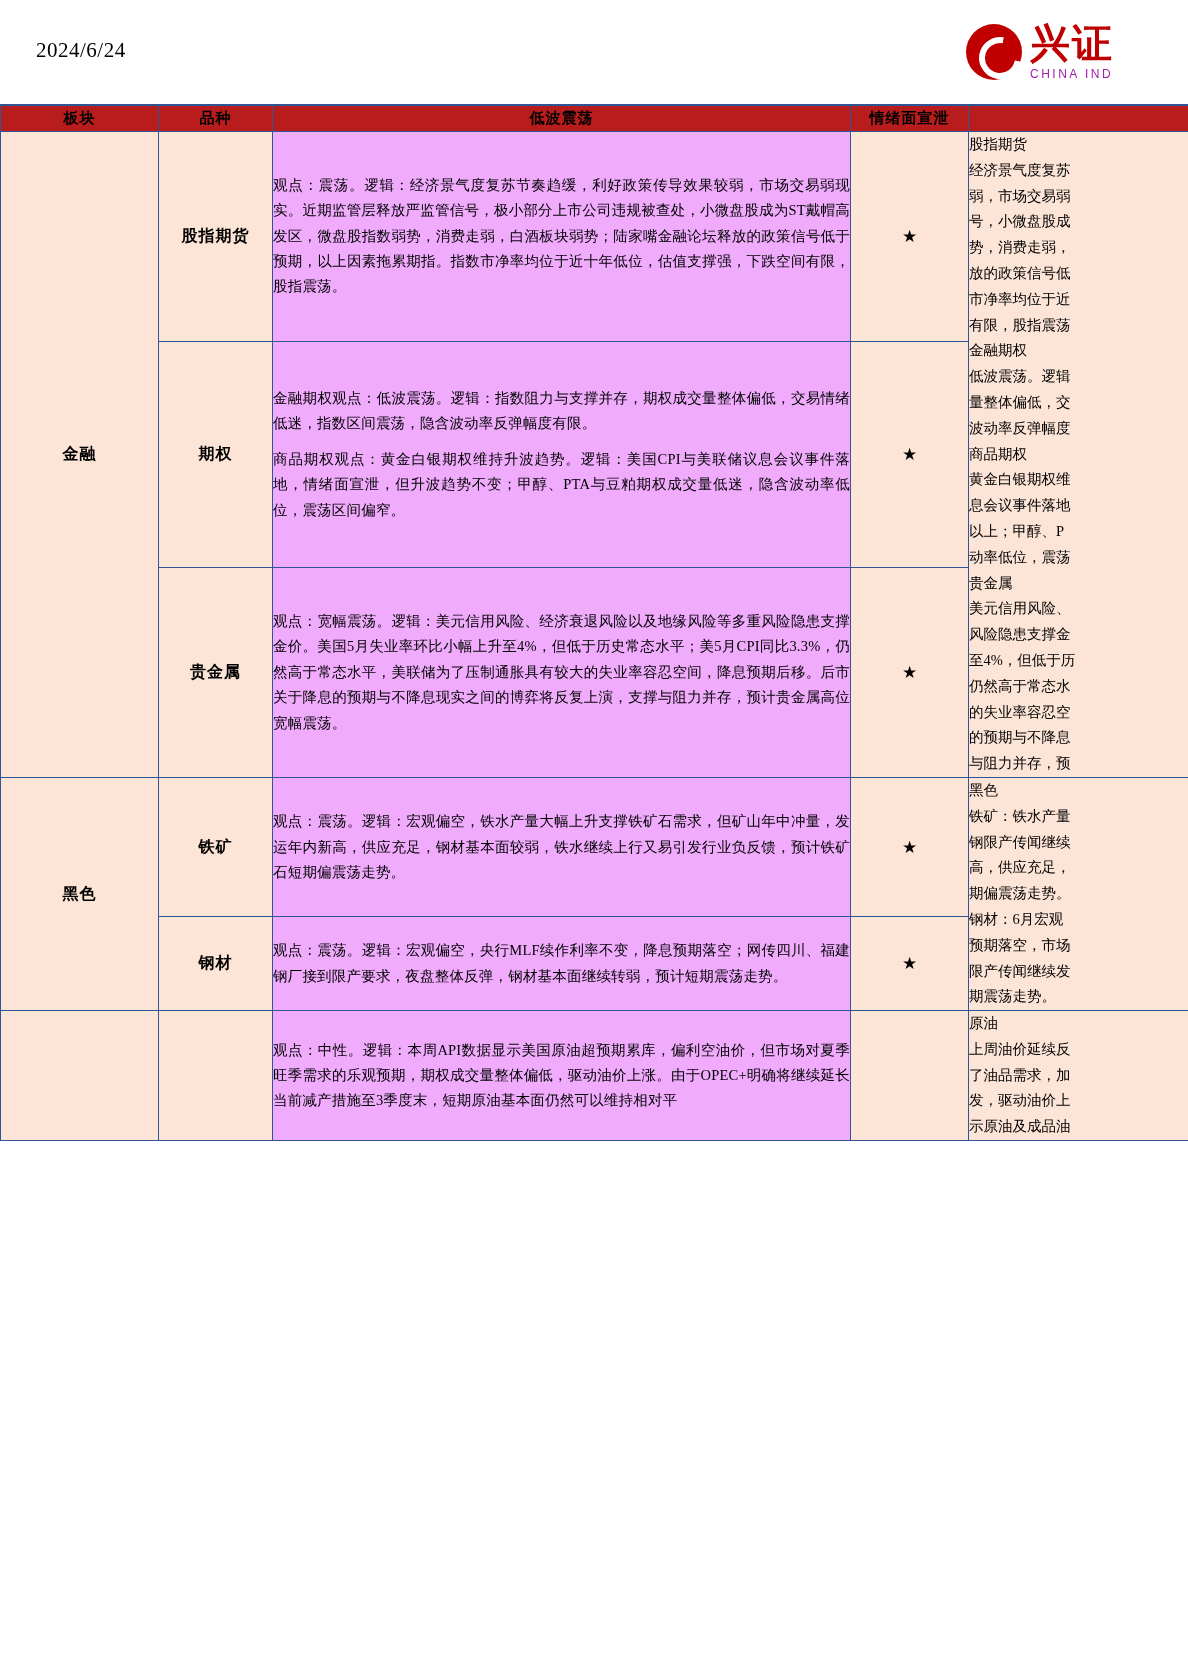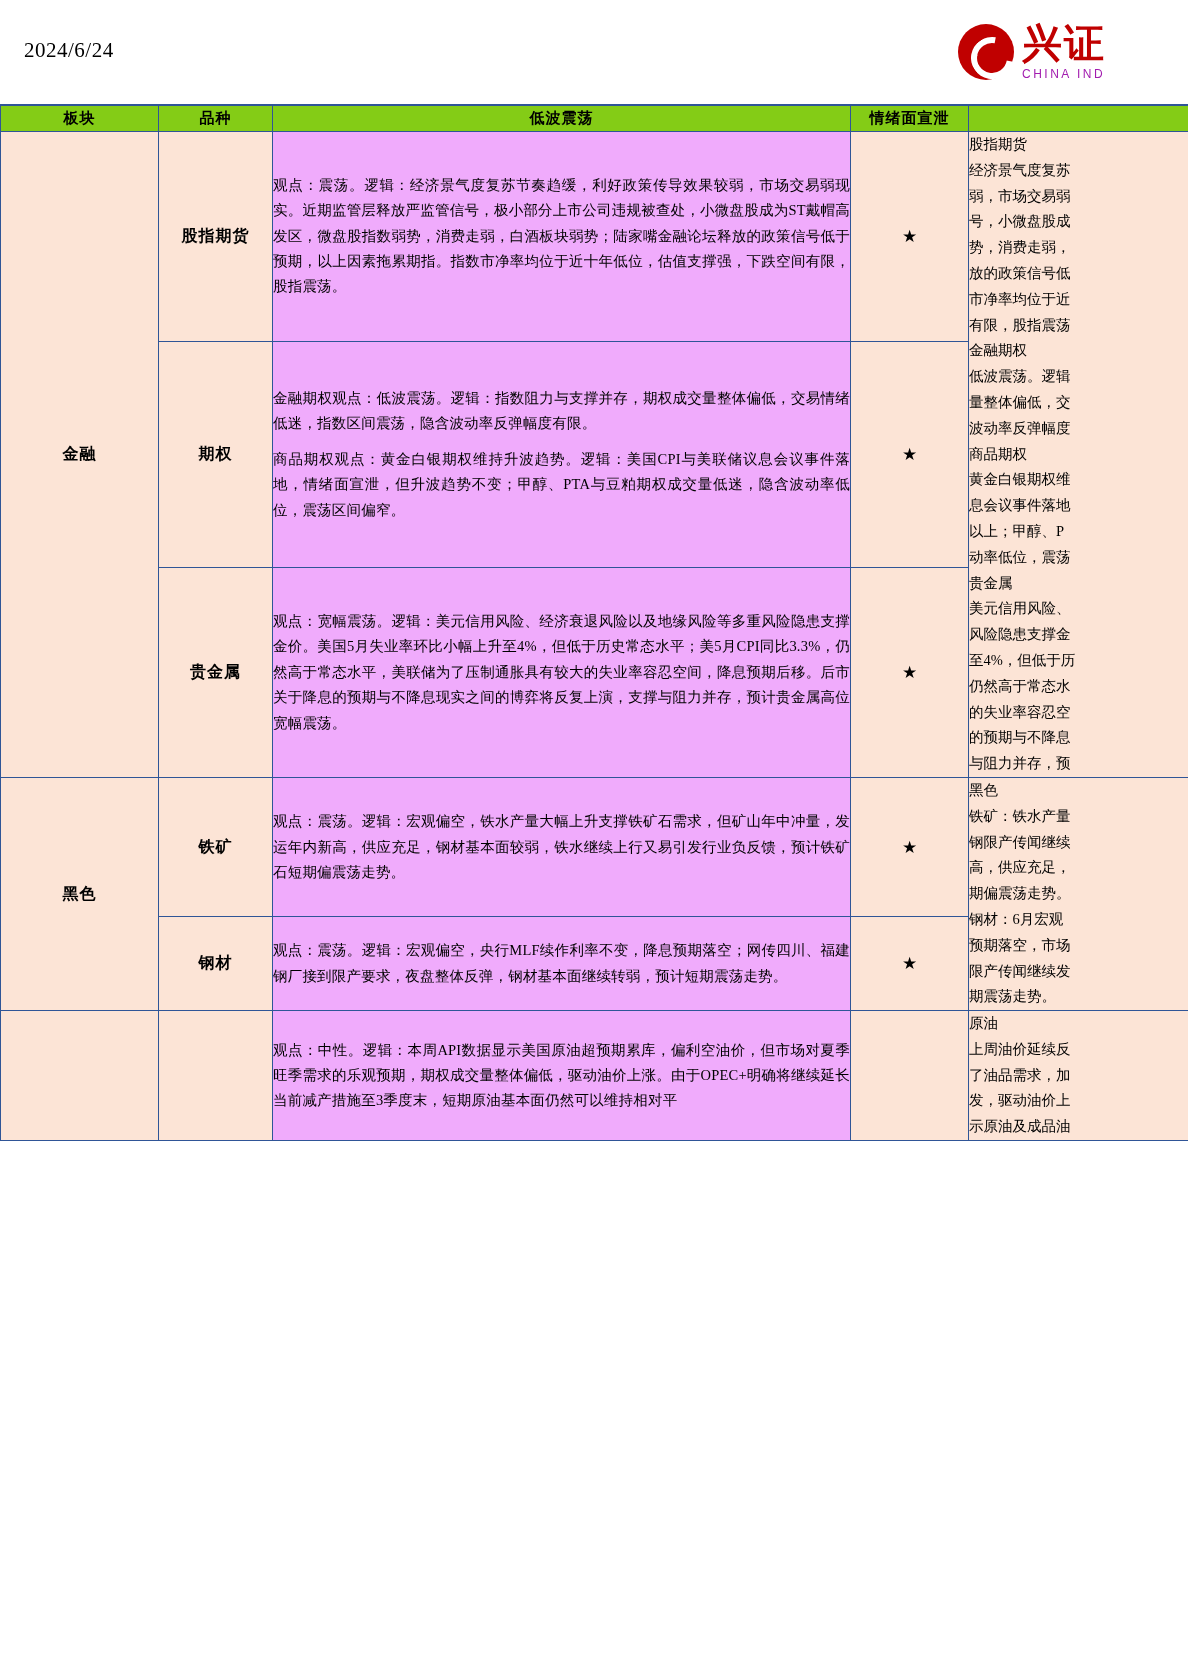--- a/index.html
+++ b/index.html
@@ -20,42 +20,42 @@
   
   .header {
     position: relative;
     height: 105px;
     border-bottom: 1px solid #2f5597;
     display: flex;
     align-items: center;
   }
   .header-date {
     position: absolute;
-    left: 24px;
+    left: 36px;
     top: 38px;
     font-family: "Liberation Serif", serif;
     font-size: 21px;
     color: #000;
     letter-spacing: 0.5px;
   }
   .header-title {
     position: absolute;
     left: 0;
     right: 0;
     top: 30px;
     text-align: center;
     font-family: "Liberation Serif", serif;
     font-weight: bold;
     font-size: 27px;
     letter-spacing: 2px;
     color: #000;
   }
   .logo-block {
     position: absolute;
-    right: 8px;
+    right: 0;
     top: 8px;
     width: 232px;
     height: 88px;
     display: flex;
     align-items: center;
     padding-left: 10px;
   }
   .logo-mark {
     width: 56px;
     height: 56px;
@@ -100,21 +100,21 @@
     table-layout: fixed;
     width: 1188px;
     font-family: "Liberation Serif", serif;
   }
   table.sheet td, table.sheet th {
     border: 1px solid #2f5597;
     vertical-align: middle;
     padding: 0;
   }
   thead th {
-    background: #84cc16;
+    background: #b91c1c;
     color: #000;
     font-family: "Liberation Serif", serif;
     font-weight: bold;
     font-size: 15px;
     letter-spacing: 1px;
     height: 26px;
     text-align: center;
   }
   .col-sector  { width: 158px; }
   .col-variety { width: 114px; }

